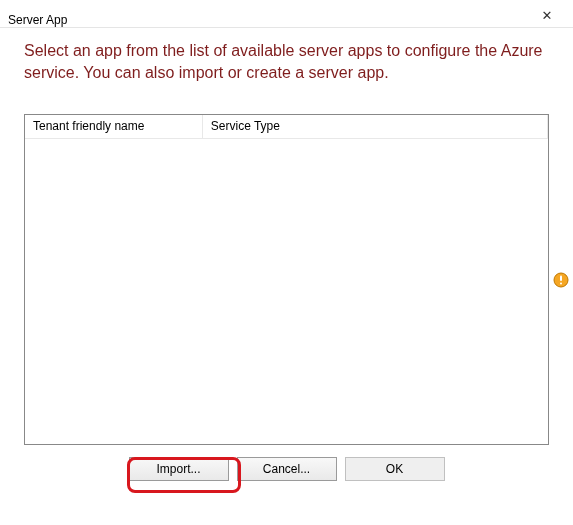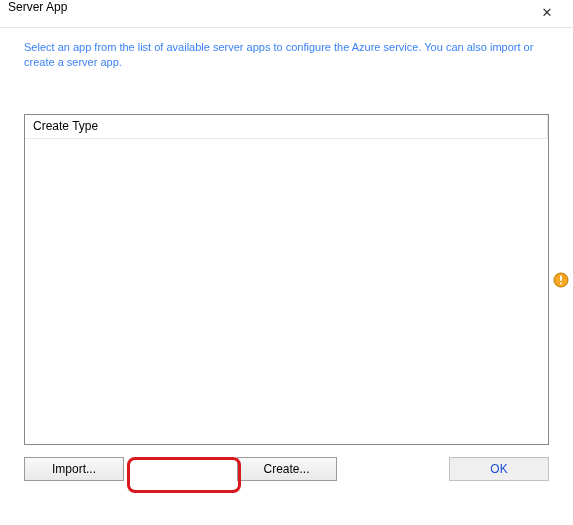--- a/index.html
+++ b/index.html
@@ -11,41 +11,41 @@
     background: #fff;
     color: #000;
     width: 573px;
     height: 525px;
     overflow: hidden;
     position: relative;
   }
   .titlebar {
     height: 28px;
     display: flex;
-    align-items: flex-start;
+    align-items: flex-end;
     justify-content: space-between;
     padding: 0 6px 0 8px;
     border-bottom: 1px solid #e5e5e5;
   }
   .titlebar .title { font-size: 12px; }
   .close-btn {
     width: 40px;
     height: 24px;
     display: flex;
     align-items: center;
     justify-content: center;
     font-size: 13px;
     font-family: Arial, sans-serif;
     color: #333;
     cursor: default;
   }
   .instruction {
     padding: 12px 24px 0 24px;
-    color: #3b82f6;
-    font-size: 11px;
+    color: #7f1d1d;
+    font-size: 16px;
     line-height: 1.4;
   }
   .list-wrap {
     position: absolute;
     left: 24px;
     right: 24px;
     top: 114px;
     bottom: 80px;
     border: 1px solid #888;
     background: #fff;
@@ -78,36 +78,36 @@
     height: 16px;
   }
   .warning-icon svg { display: block; }
   .button-row {
     position: absolute;
     left: 0;
     right: 0;
     bottom: 38px;
     height: 30px;
     display: flex;
-    justify-content: space-between;
+    justify-content: center;
     gap: 8px;
     padding: 0 24px;
   }
   .btn {
     width: 100px;
     height: 24px;
     background: linear-gradient(#f8f8f8,#e9e9e9);
     border: 1px solid #9a9a9a;
     font-size: 12px;
     font-family: inherit;
     padding: 0;
     cursor: default;
   }
   .btn:disabled {
-    color: #1d4ed8;
+    color: #000000;
     border-color: #c0c0c0;
     background: #efefef;
   }
   .highlight-ring {
     position: absolute;
     border: 3px solid #d8171e;
     border-radius: 8px;
     pointer-events: none;
   }
 </style>
@@ -118,32 +118,33 @@
   <span class="title">Server App</span>
   <div class="close-btn">
     <span>✕</span>
   </div>
 </div>
 
 <div class="instruction">Select an app from the list of available server apps to configure the Azure service. You can also import or create a server app.</div>
 
 <div class="list-wrap">
   <div class="list-header">
-    <div class="col col3">Create Type</div>
+    <div class="col col1">Tenant friendly name</div>
+    <div class="col col3">Service Type</div>
   </div>
   <div class="list-body"></div>
 </div>
 
 <div class="warning-icon">
   <svg viewBox="0 0 16 16" width="16" height="16">
     <circle cx="8" cy="8" r="7" fill="#f5a623" stroke="#c07800" stroke-width="1"></circle>
     <rect x="7" y="3.5" width="2" height="5.5" rx="1" fill="#fff"></rect>
     <rect x="7" y="10.5" width="2" height="2" rx="1" fill="#fff"></rect>
   </svg>
 </div>
 
 <div class="button-row">
   <button class="btn">Import...</button>
-  <button class="btn">Create...</button>
+  <button class="btn">Cancel...</button>
   <button class="btn" disabled="">OK</button>
 </div>
 
 <div class="highlight-ring" style="left:127px; bottom:32px; width:114px; height:36px;"></div>
 
 </body></html>

